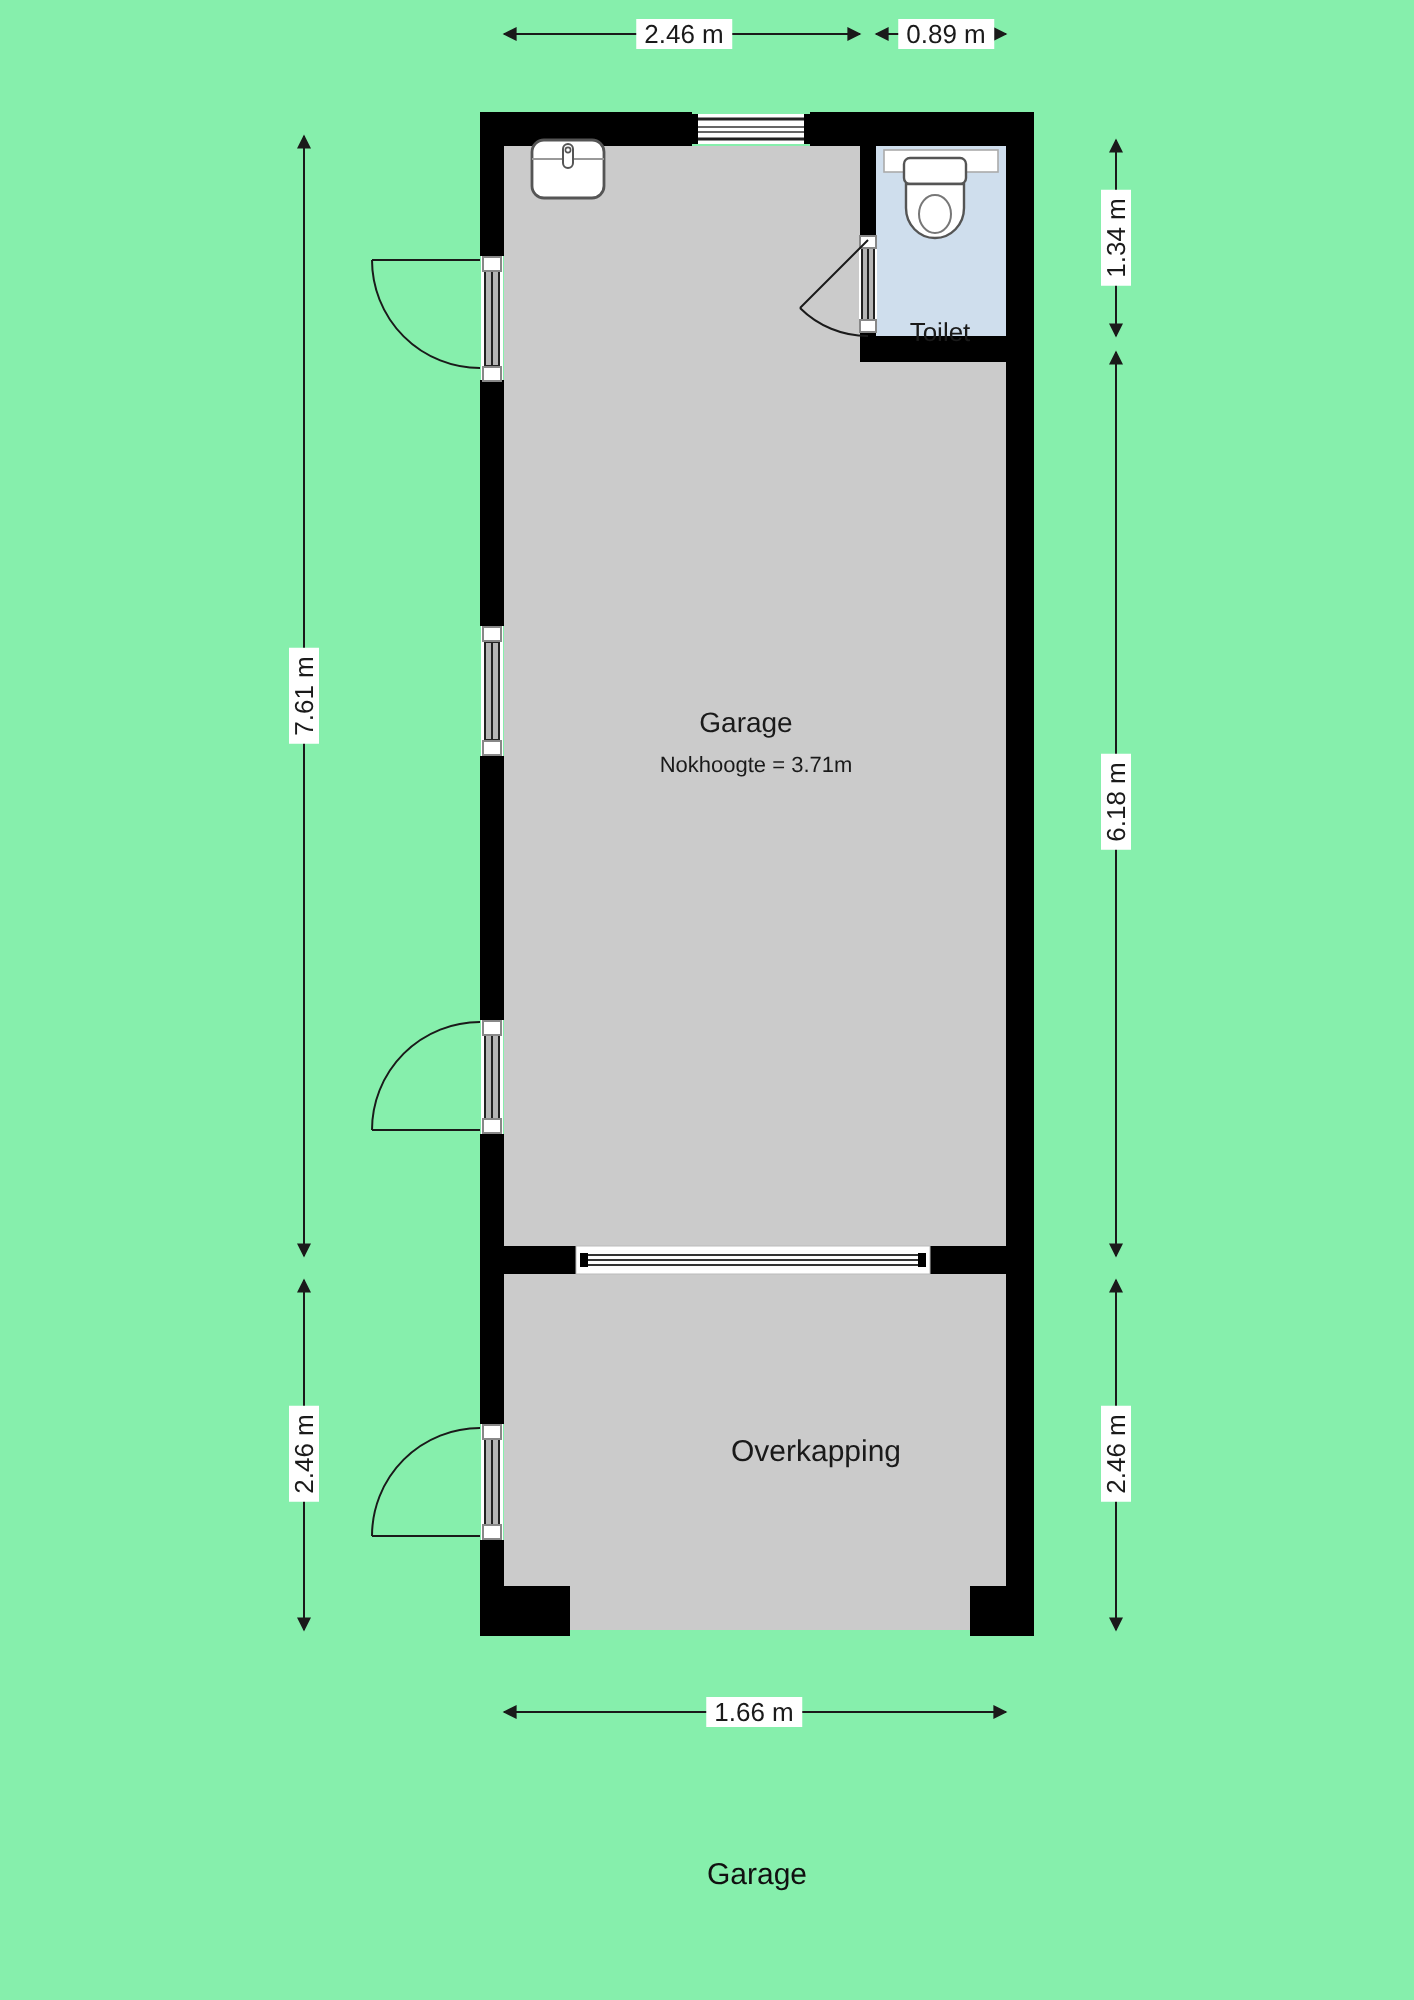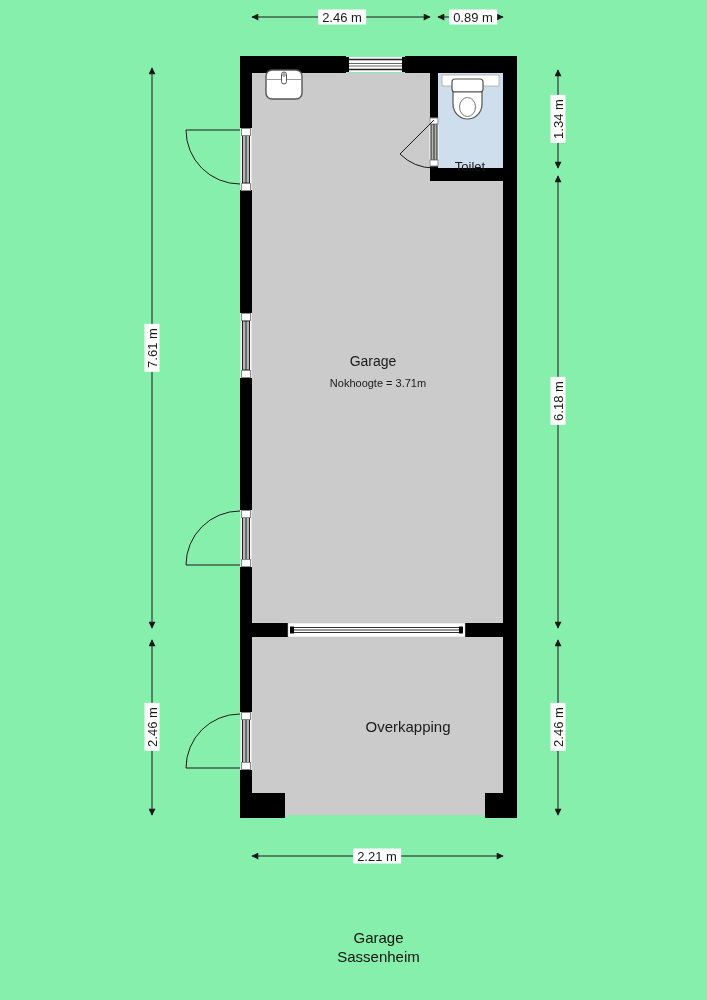--- a/index.html
+++ b/index.html
@@ -144,25 +144,24 @@
     </g>
   </svg>
 
   <div class="lbl dim" style="left:342px;top:17px;">2.46 m</div>
   <div class="lbl dim" style="left:473px;top:17px;">0.89 m</div>
   <div class="lbl dim dim-v" style="left:152px;top:348px;">7.61 m</div>
   <div class="lbl dim dim-v" style="left:152px;top:727px;">2.46 m</div>
   <div class="lbl dim dim-v" style="left:558px;top:119px;">1.34 m</div>
   <div class="lbl dim dim-v" style="left:558px;top:401px;">6.18 m</div>
   <div class="lbl dim dim-v" style="left:558px;top:727px;">2.46 m</div>
-  <div class="lbl dim" style="left:377px;top:856px;">2.21 m</div>
+  <div class="lbl dim" style="left:377px;top:856px;">1.66 m</div>
 
   <div class="lbl room" style="left:373px;top:361px;">Garage</div>
   <div class="lbl room-note" style="left:362px;top:383px;margin-left:16px;">Nokhoogte = 3.71m</div>
   <div class="lbl room-sm" style="left:470px;top:138px;">Toilet</div>
   <div class="lbl room-lg" style="left:376px;top:726px;">Overkapping</div>
 
   <div id="footer">
     <div>Garage</div>
-    <div>Sassenheim</div>
   </div>
 
 </div>
 
 </body></html>

